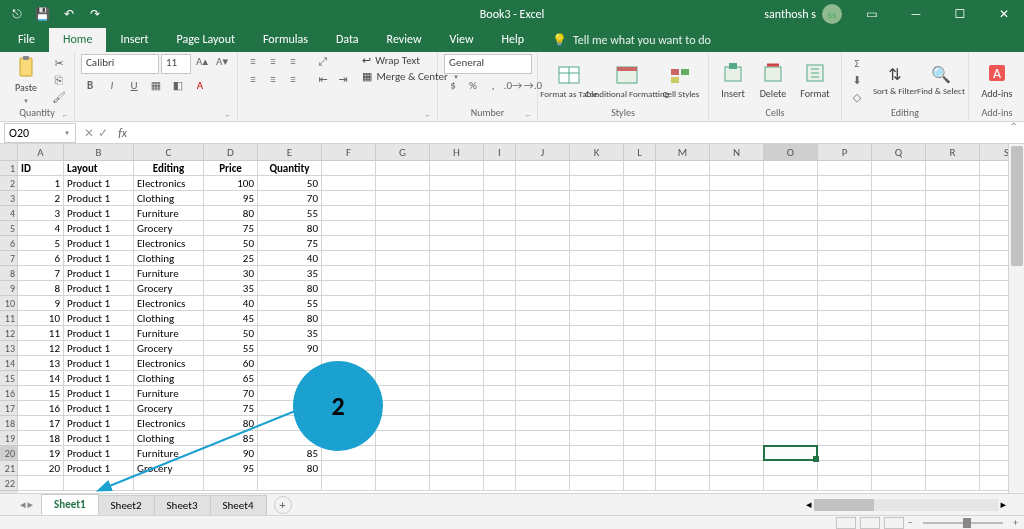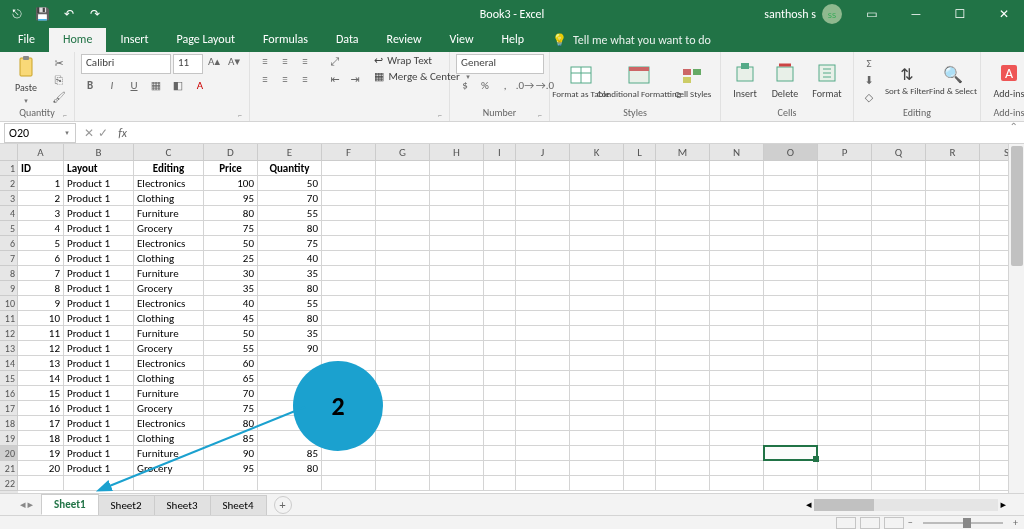--- a/index.html
+++ b/index.html
@@ -142,21 +142,21 @@
         <span class="small-btn">🖌</span>
       </div>
     </div>
     <div class="group-label">Quantity</div>
     <span class="launcher">⌐</span>
   </div>
 
   <div class="group" style="width:176px">
     <div class="group-body" style="flex-direction:column;gap:4px;">
       <div style="display:flex;gap:2px;">
-        <div class="font-select" style="width:90px">Calibri</div>
+        <div class="font-select" style="width:78px">Calibri</div>
         <div class="font-select" style="width:30px">11</div>
         <span class="small-btn">A▴</span>
         <span class="small-btn">A▾</span>
       </div>
       <div style="display:flex;gap:4px;">
         <span class="small-btn bold">B</span>
         <span class="small-btn italic">I</span>
         <span class="small-btn underline">U</span>
         <span class="small-btn">▦</span>
         <span class="small-btn">◧</span>

